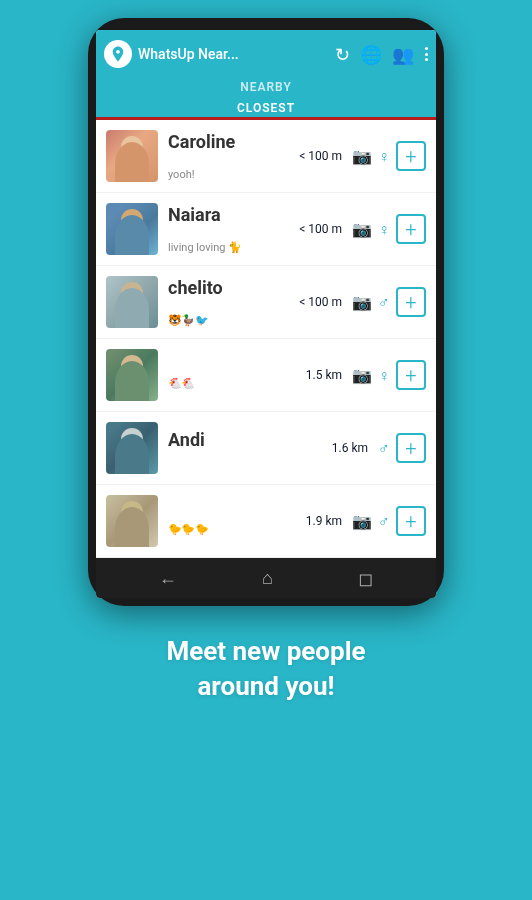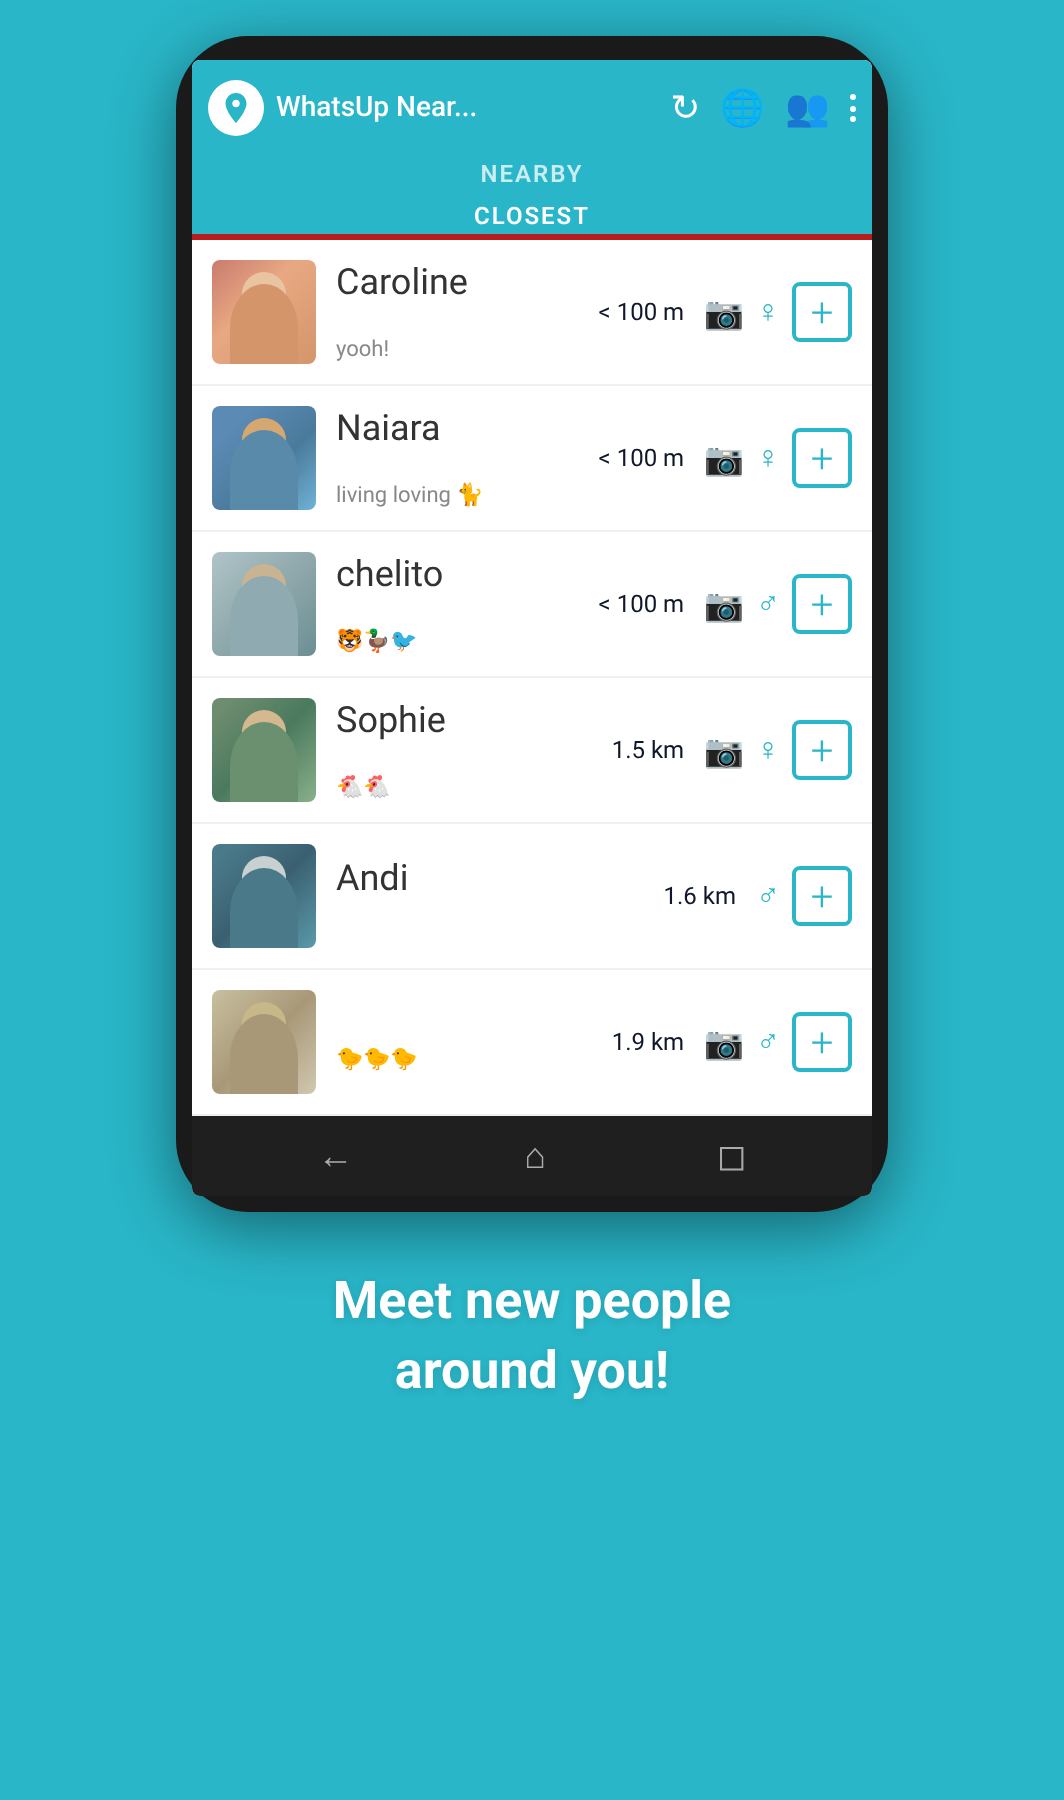--- a/index.html
+++ b/index.html
@@ -164,21 +164,21 @@
       border-radius: 50%;
     }
 
     .user-info {
       flex: 1;
       min-width: 0;
     }
 
     .user-name {
       font-size: 18px;
-      font-weight: 400;
+      font-weight: 700;
       color: #333;
       line-height: 1.2;
     }
 
     .user-status {
       font-size: 11px;
       color: #888;
       margin-top: 16px;
     }
 
@@ -353,21 +353,20 @@
           <div class="add-button">+</div>
         </div>
       </div>
 
       <div class="user-item">
         <div class="user-avatar avatar-sophie">
           <div class="avatar-head" style="background: #d4b890;"></div>
           <div class="avatar-figure" style="background: #6a9070;"></div>
         </div>
         <div class="user-info">
-          <div class="user-name">Sophie</div>
           <div class="user-status">🐔🐔</div>
         </div>
         <span class="user-distance">1.5 km</span>
         <div class="user-actions">
           <span class="camera-icon">📷</span>
           <span class="gender-icon gender-female">♀</span>
           <div class="add-button">+</div>
         </div>
       </div>
 

